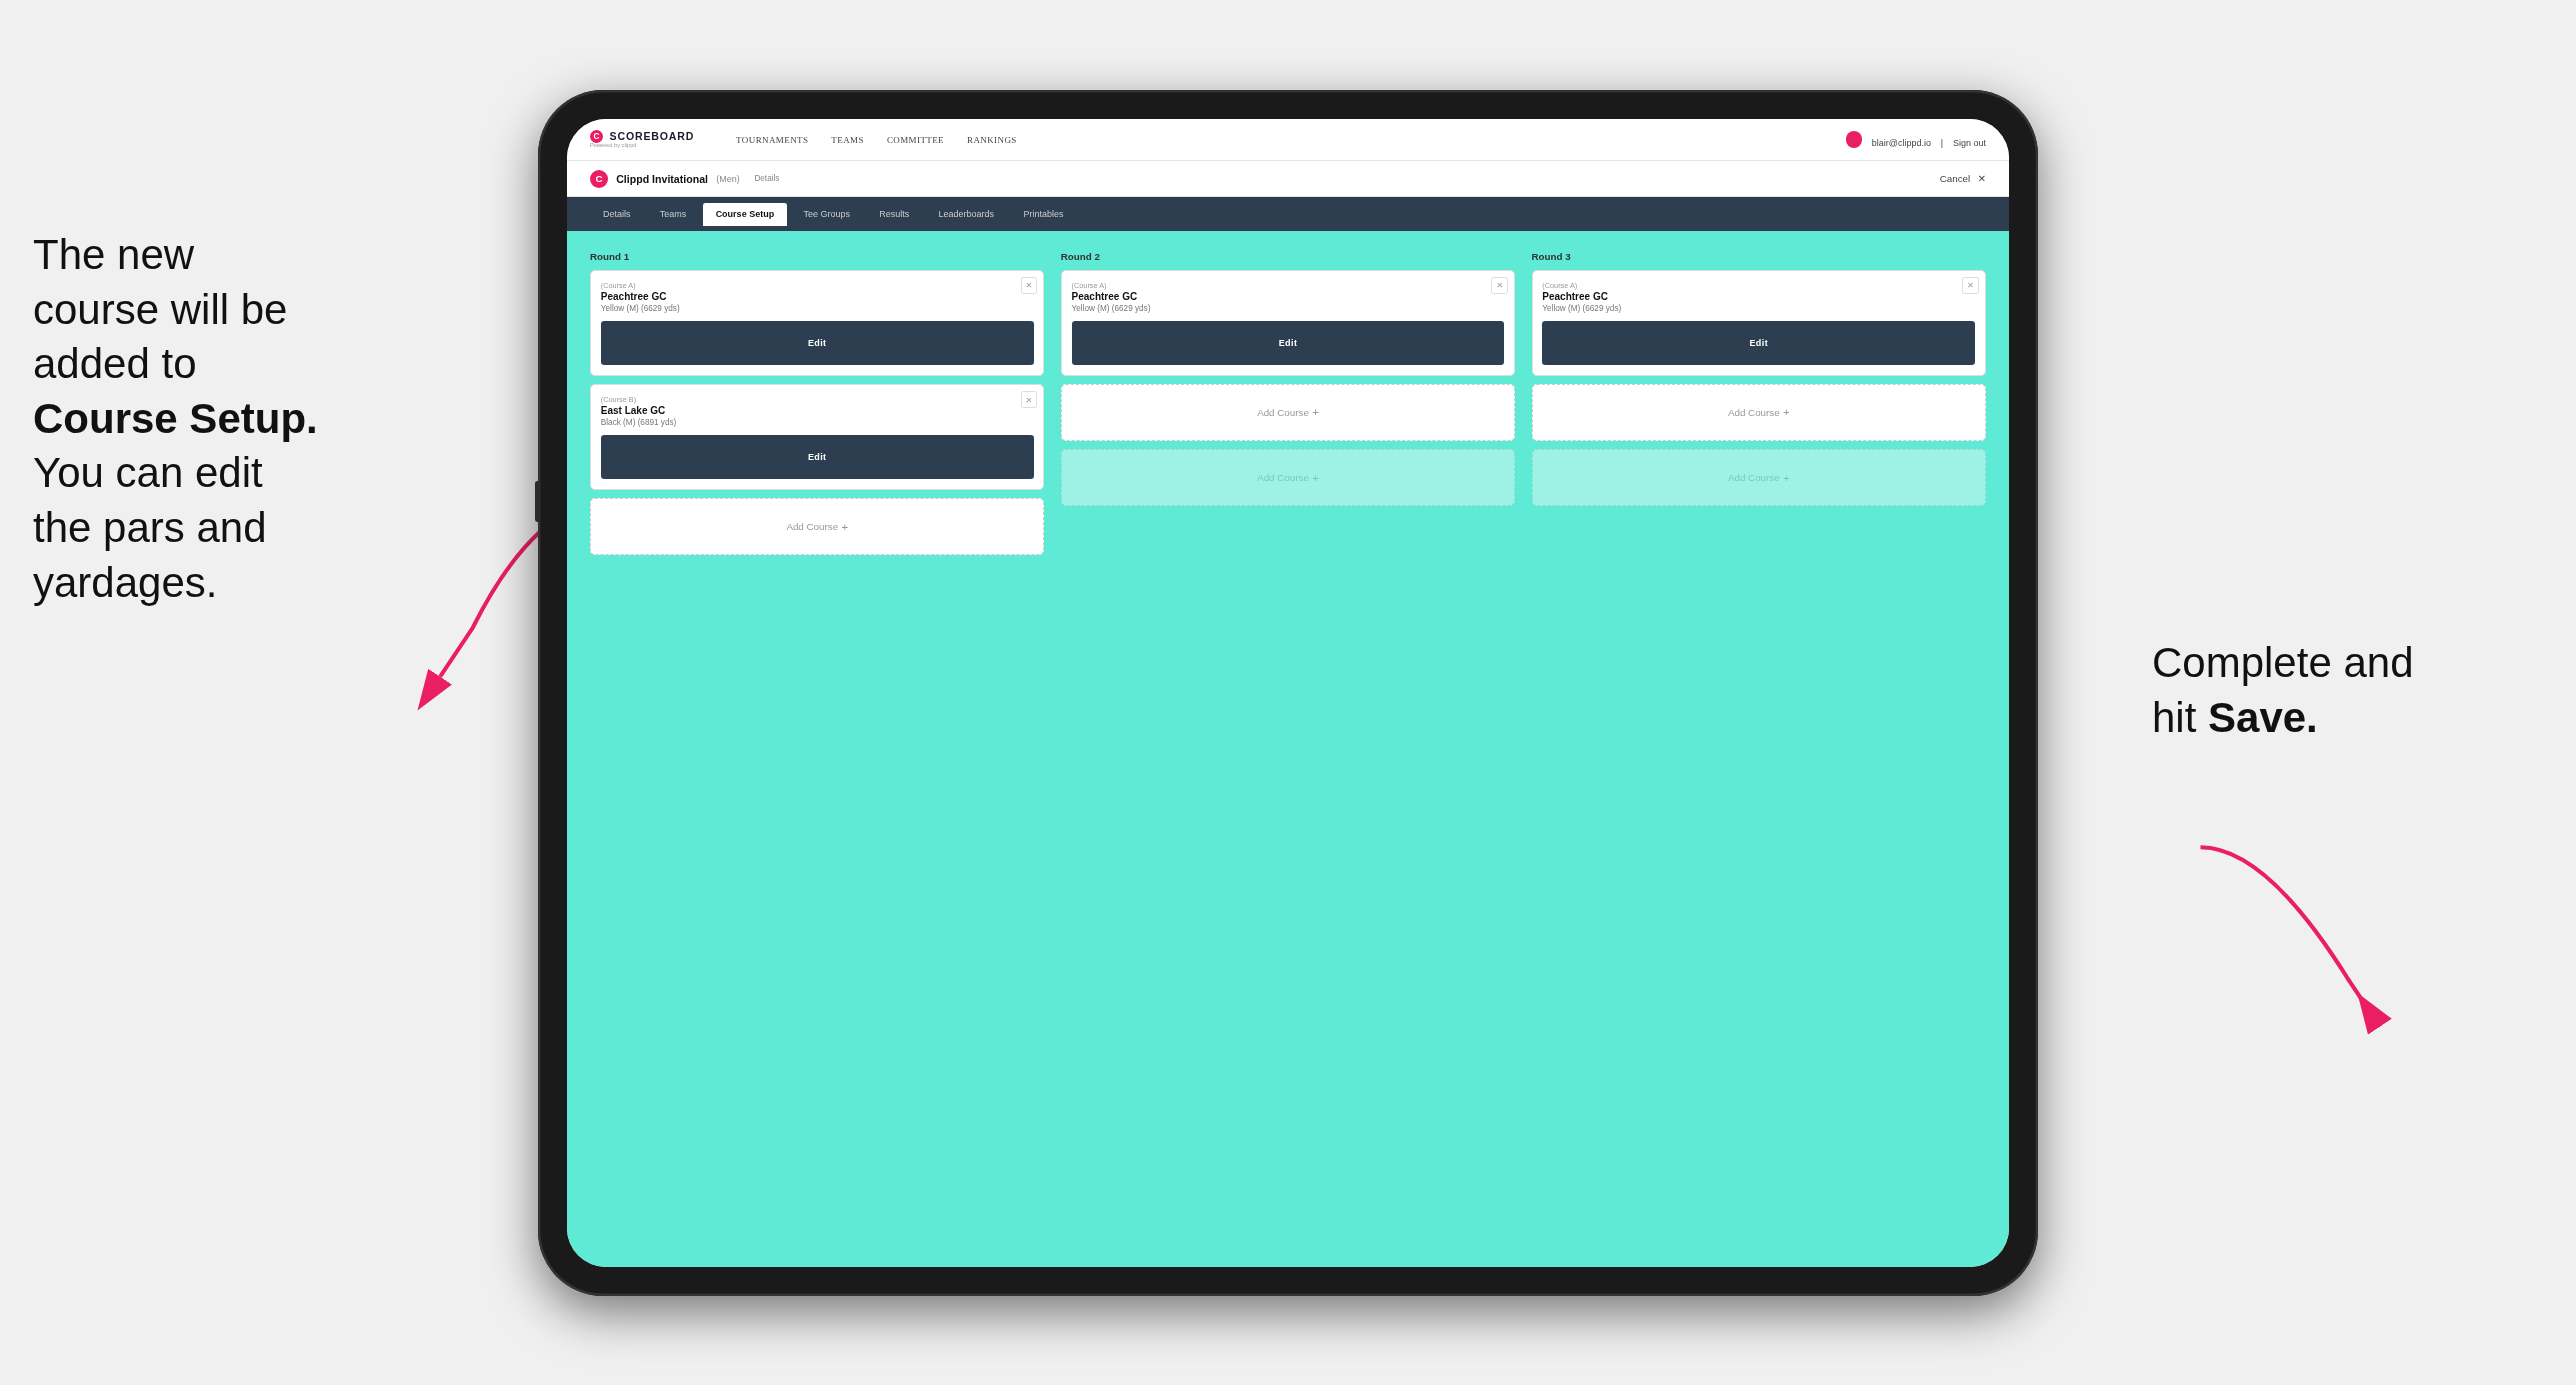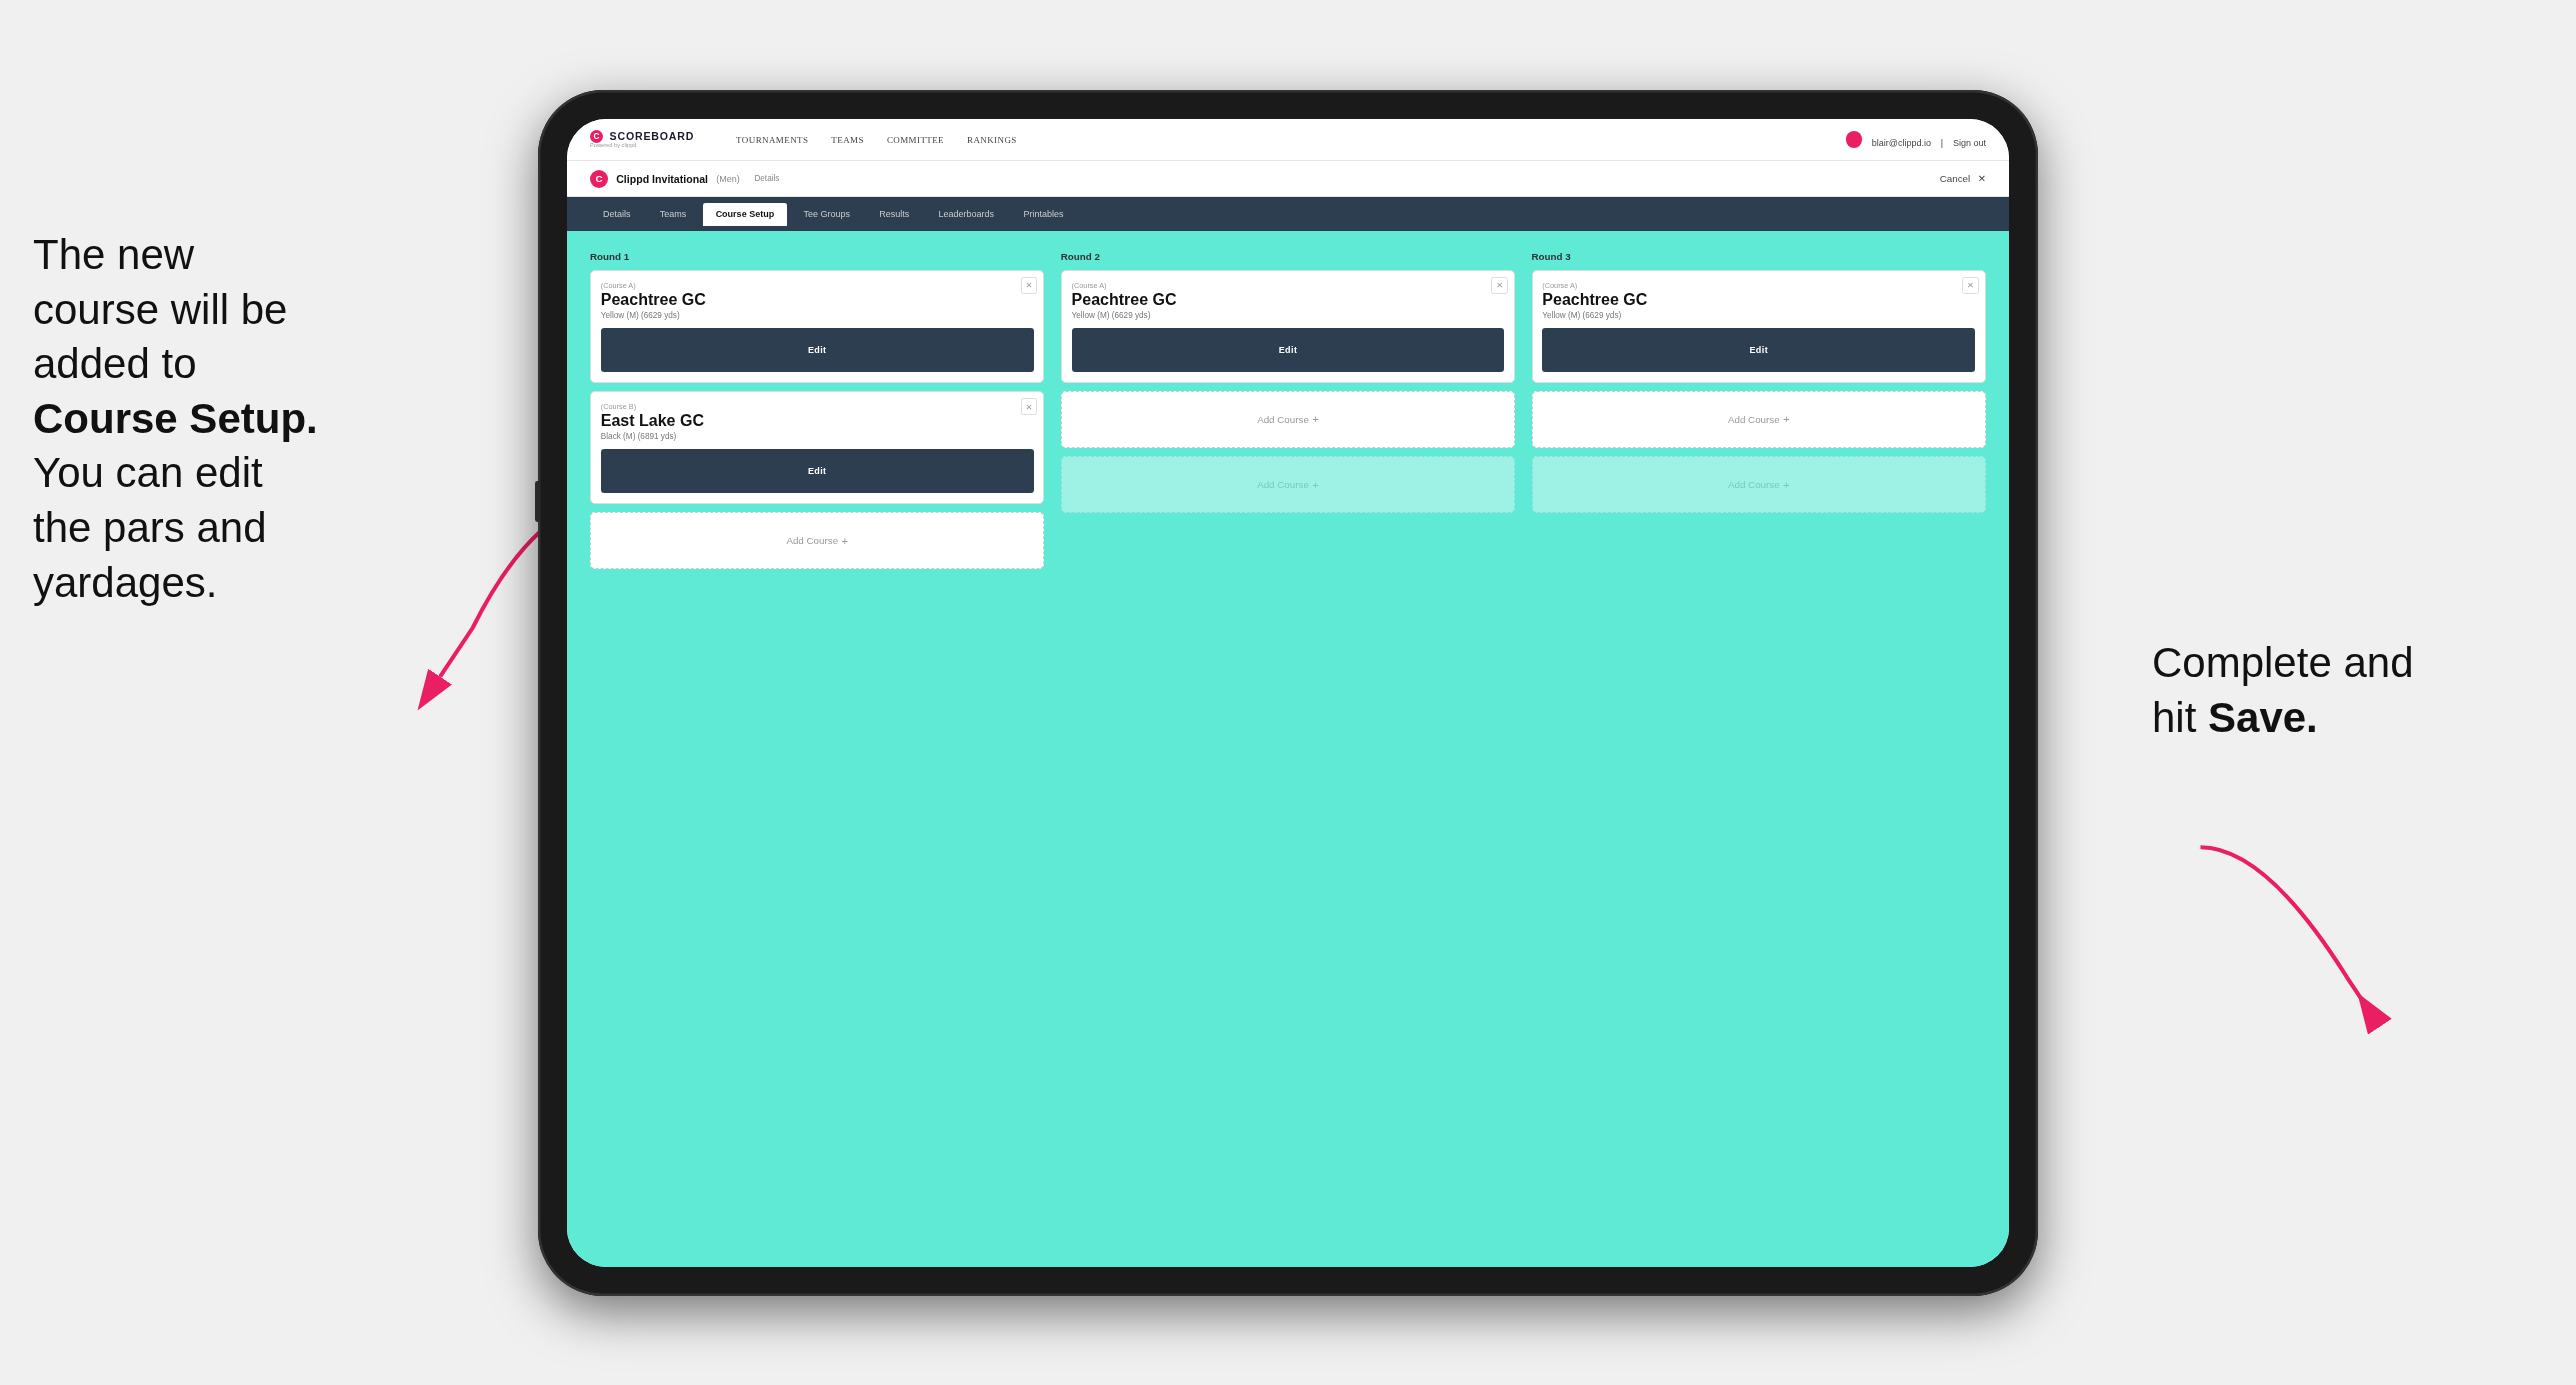--- a/index.html
+++ b/index.html
@@ -251,21 +251,21 @@
       padding: 9.8px;
       margin-bottom: 8.2px;
       position: relative;
     }
     .course-label {
       font-size: 7.3px;
       color: #999;
       margin-bottom: 1.6px;
     }
     .course-name {
-      font-size: 16px;
+      font-size: 10px;
       font-weight: 700;
       color: #111;
       margin-bottom: 1.6px;
     }
     .course-details {
       font-size: 8.2px;
       color: #777;
       margin-bottom: 8.2px;
     }
     .edit-btn {

